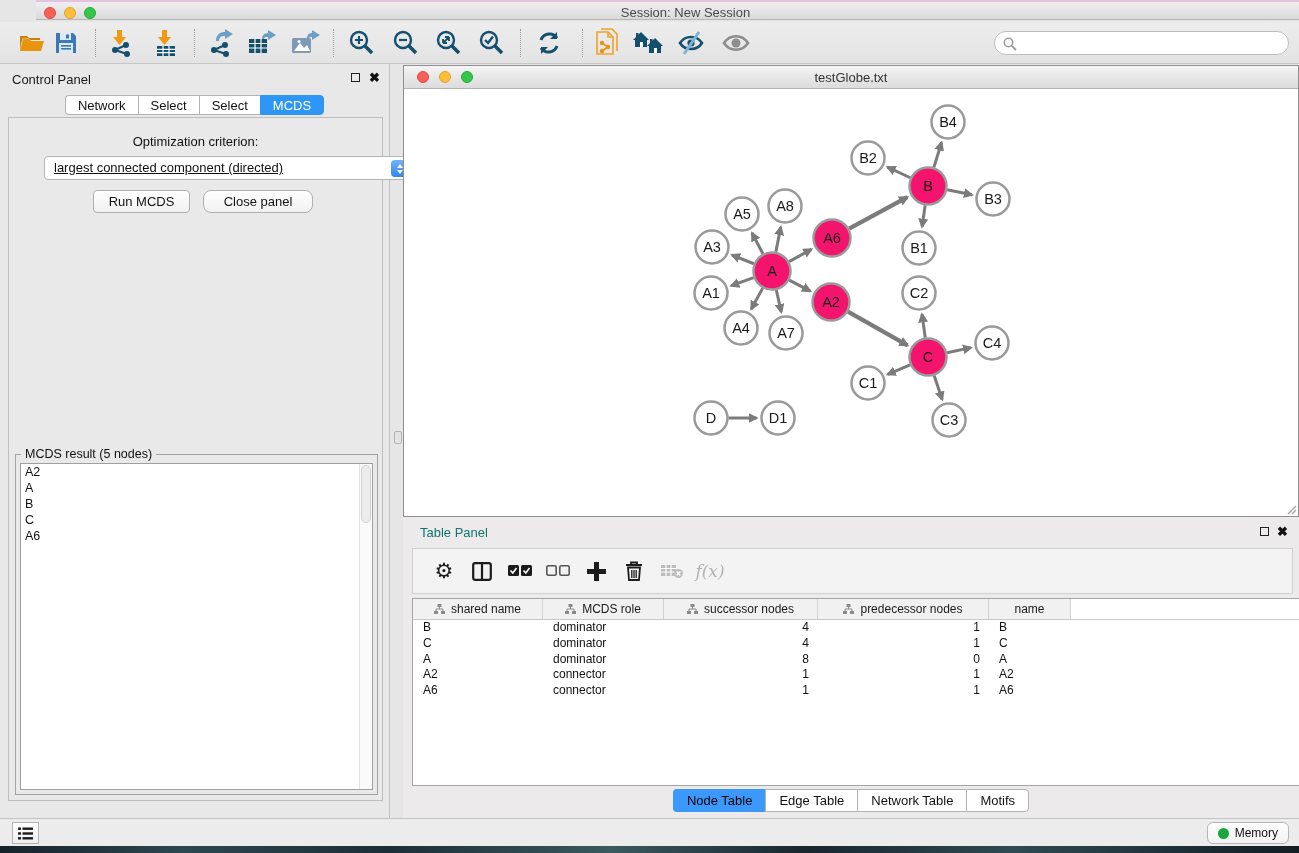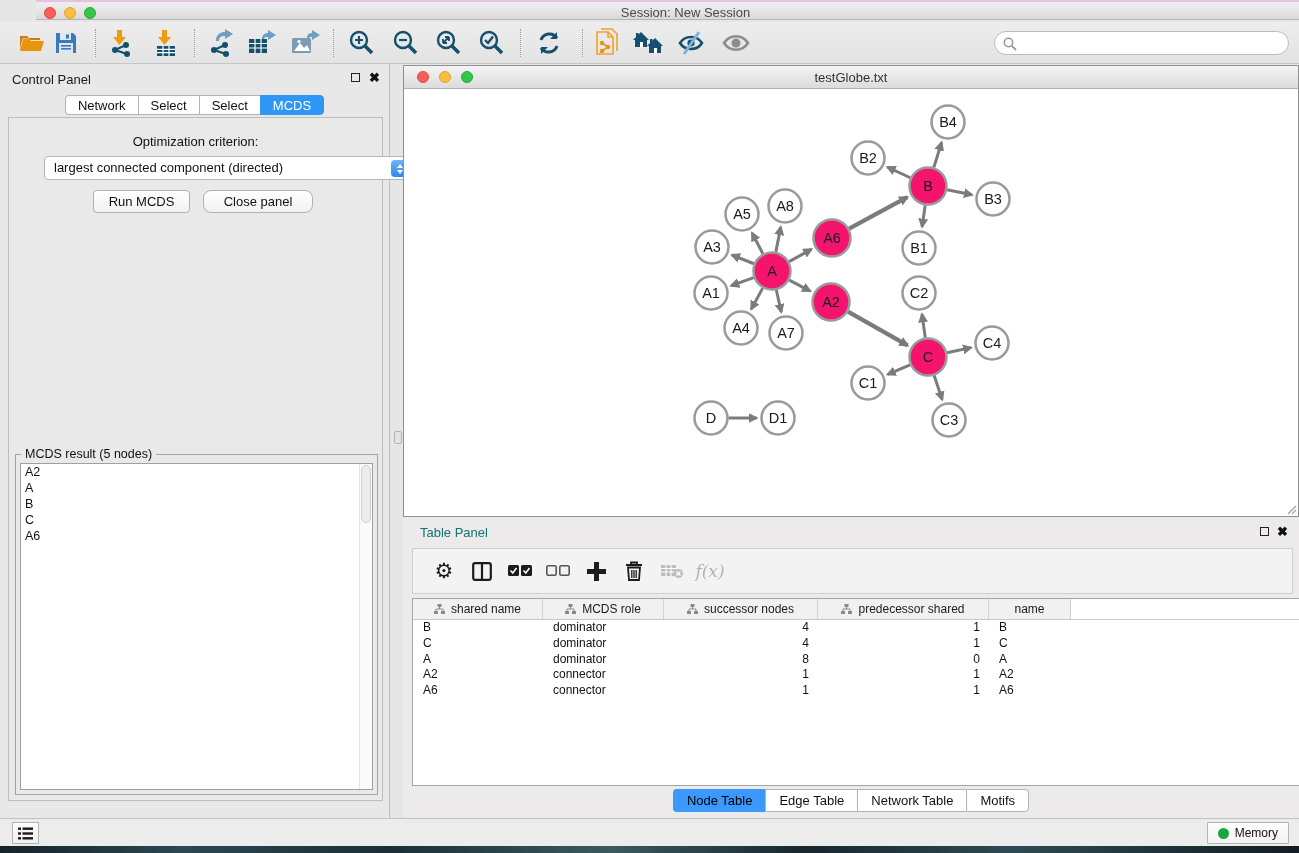--- a/index.html
+++ b/index.html
@@ -43,21 +43,21 @@
     border:1px solid #b3b3b3; border-right:none; }
   .cp-tab:first-child { border-radius:4px 0 0 4px; }
   .cp-tab:last-child  { border-radius:0 4px 4px 0; border-right:1px solid #b3b3b3; }
   .cp-tab.active { background:#2e96f5; border-color:#2e96f5; color:#fff; }
   #cp-box { position:absolute; left:8px; top:53px; width:375px; height:684px;
     border:1px solid #bdbdbd; background:#e9e9e9; }
   #opt-label { position:absolute; left:0; right:0; top:16px; text-align:center;
     font-size:13px; color:#111; }
   #criterion-select { position:absolute; left:35px; top:38px; width:368px; height:24px;
     background:#fff; border:1px solid #b5b5b5; border-radius:4px; font-size:13px;
-    line-height:22px; padding-left:9px; color:#111; }
+    line-height:22px; padding-left:9px; color:#111;text-decoration:underline; }
   #criterion-stepper { position:absolute; right:3px; top:3px; width:17px; height:17px;
     border-radius:4px; background:linear-gradient(#6db4f8,#2f86ee);
     display:flex; flex-direction:column; align-items:center; justify-content:center; }
   #criterion-stepper i { width:0; height:0; border-left:3.5px solid transparent;
     border-right:3.5px solid transparent; display:block; }
   #criterion-stepper .up { border-bottom:4.5px solid #fff; margin-bottom:2px; }
   #criterion-stepper .dn { border-top:4.5px solid #fff; }
   .btn { position:absolute; top:72px; height:23px; background:linear-gradient(#ffffff,#f1f1f1);
     border:1px solid #b0b0b0; border-radius:4px; font-size:13px; color:#111;
     text-align:center; line-height:21px; }
@@ -129,21 +129,21 @@
   .tp-tab.active { background:#3b99fc; border-color:#3b99fc; color:#000000; }
 
   
   #statusbar { position:absolute; left:0; top:818px; width:1299px; height:28px;
     background:#ececec; border-top:1px solid #c2c2c2; }
   #list-btn { position:absolute; left:12px; top:3px; width:27px; height:22px;
     background:linear-gradient(#fdfdfd,#f0f0f0); border:1px solid #b5b5b5;
     display:flex; align-items:center; justify-content:center; }
   #memory-btn { position:absolute; right:10px; top:3px; height:22px;
     background:linear-gradient(#fdfdfd,#f3f3f3); border:1px solid #b5b5b5;
-    border-radius:1px; display:flex; align-items:center; gap:6px; padding:0 10px; }
+    border-radius:6px; display:flex; align-items:center; gap:6px; padding:0 10px; }
   #memory-dot { width:11px; height:11px; border-radius:50%; background:#19a63e; }
   #memory-label { font-size:12px; color:#111; }
   #bottomstrip { position:absolute; left:0; top:846px; width:1299px; height:7px;
     background:linear-gradient(90deg,#16222a,#2c4750 14%,#1b2e37 30%,#3a5a5e 47%,
       #18262e 62%,#2e4a52 78%,#121c23); }
 </style>
 </head>
 <body>
 
 <div id="titlebar">
@@ -561,21 +561,21 @@
           <span style="display: inline-flex;">
             <svg width="11" height="11" viewBox="0 0 11 11">
               <g fill="#8a8a8a">
                 <rect x="3.5" y="0" width="4" height="3"></rect>
                 <rect x="0" y="7" width="4" height="3"></rect>
                 <rect x="7" y="7" width="4" height="3"></rect>
                 <path d="M5.5 3 v2 M2 7 V5 h7 v2" stroke="#8a8a8a" stroke-width="1" fill="none"></path>
               </g>
             </svg>
           </span>
-          <span>predecessor shared</span>
+          <span>predecessor nodes</span>
         </div>
         <div class="nt-hcell" style="width: 82px;">
           <span>name</span>
         </div>
         <div class="nt-hcell filler"></div>
       </div>
     <div id="nt-body">
         <div class="nt-row">
           <div class="nt-cell al" style="width: 130px;">B</div>
           <div class="nt-cell al" style="width: 121px;">dominator</div>

